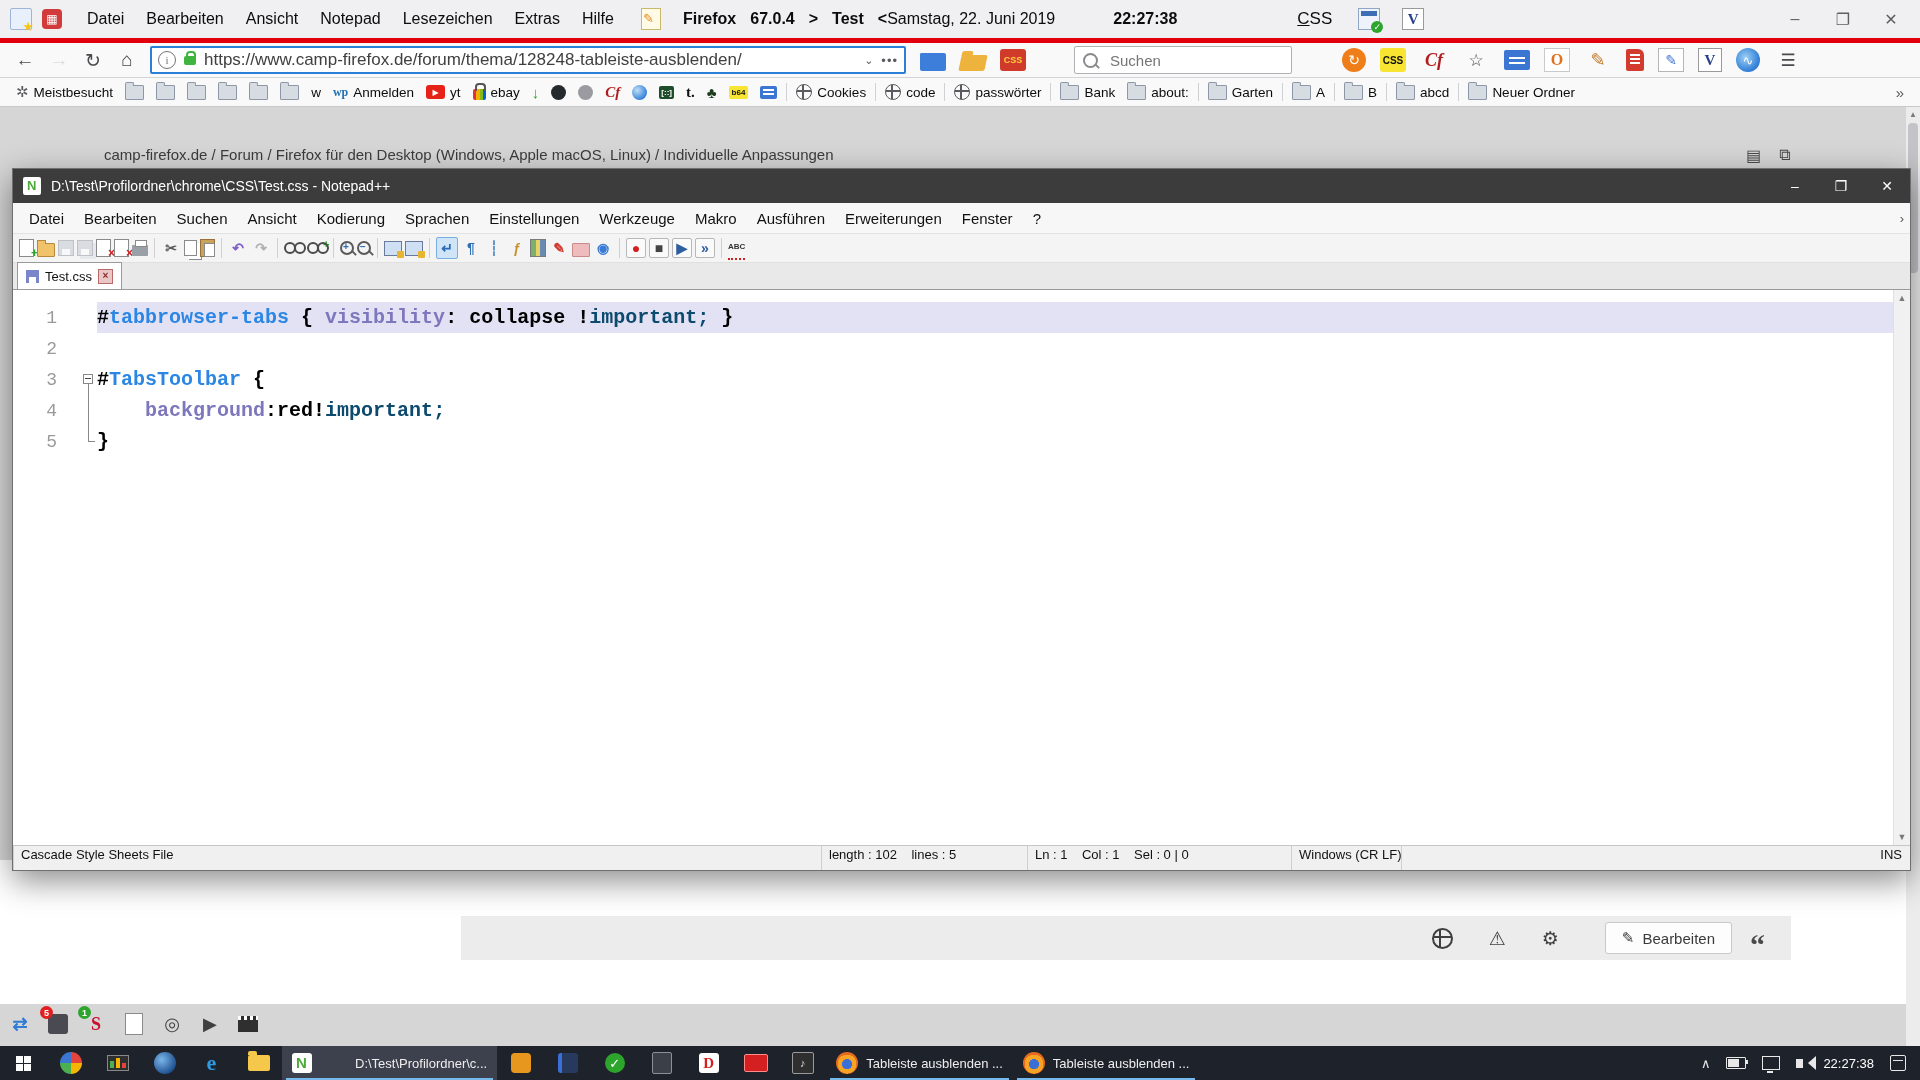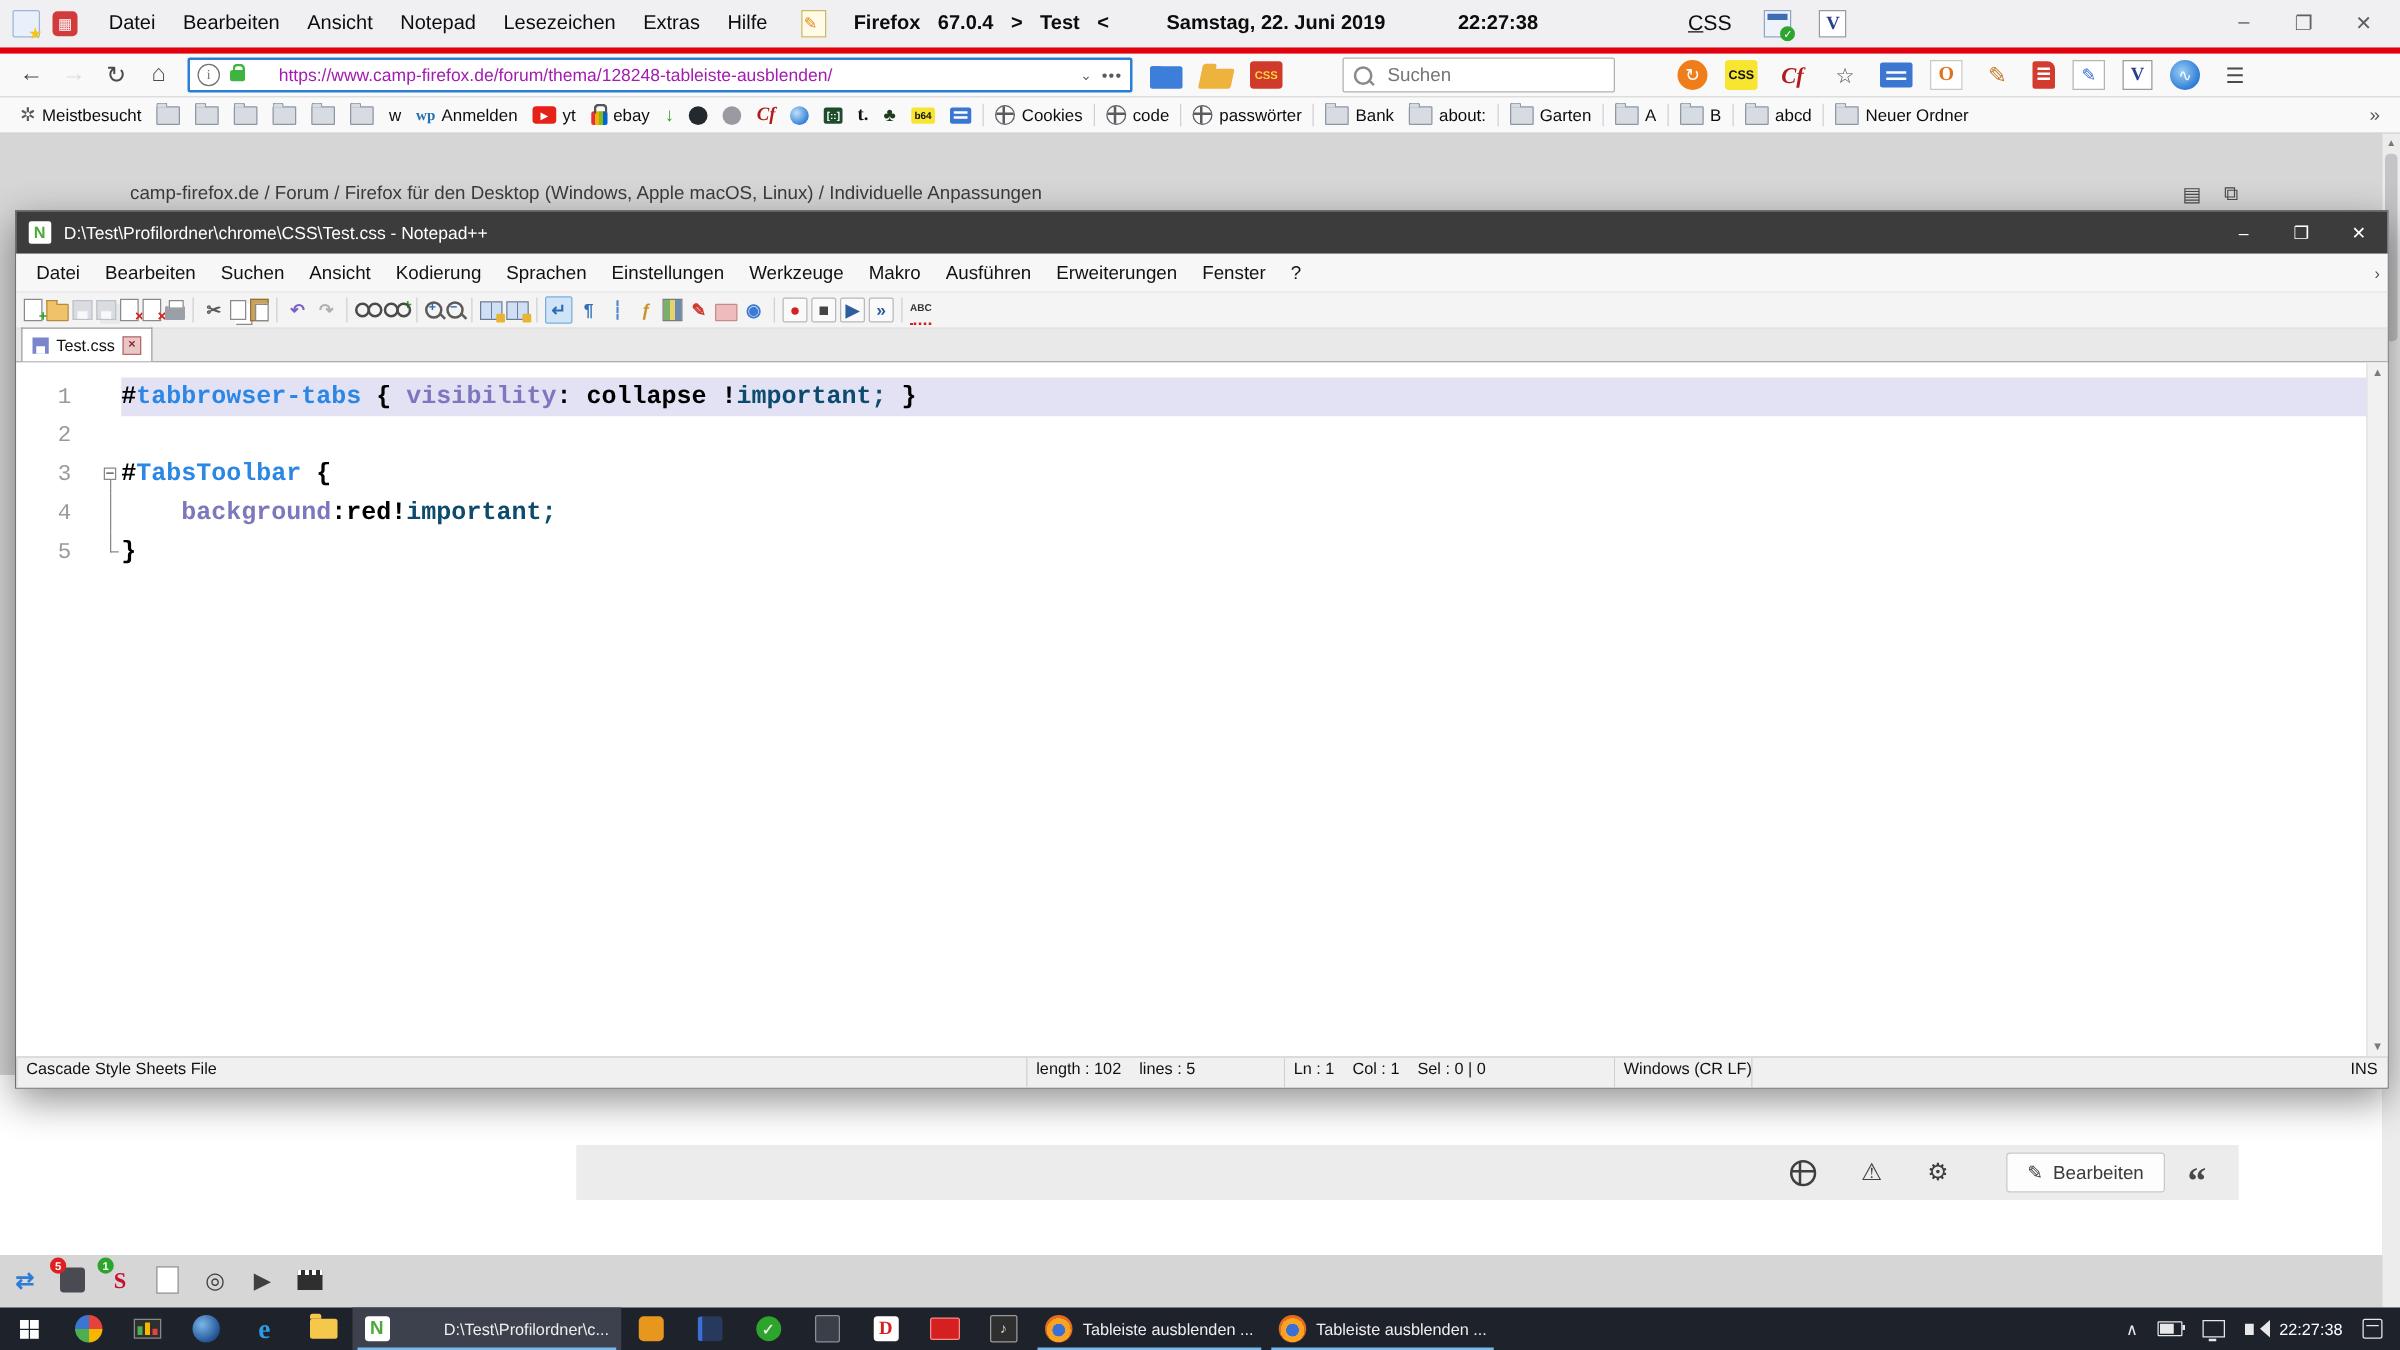--- a/index.html
+++ b/index.html
@@ -8,41 +8,41 @@
   #fx-menubar{position:absolute;left:0;top:0;width:1920px;height:38px;background:#f0f0f2;display:flex;align-items:center;font-size:16px;color:#0c0c0d;}
   .mb-ic{width:20px;height:20px;margin-left:10px;flex:none;position:relative;}
   .ic-sess{background:#e8f0fb;border:1px solid #9db6d8;border-radius:2px;}
   .ic-sess::after{content:"★";position:absolute;right:-3px;bottom:-5px;color:#f5c518;font-size:13px;}
   .ic-redgrid{background:#d23b3b;border-radius:4px;color:#fff;display:flex;align-items:center;justify-content:center;font-size:12px;}
   #fx-menus{display:flex;margin-left:14px;}
   .fxmenu{padding:0 11px;cursor:default;}
   .ic-note{width:18px;height:20px;background:#fffbe6;border:1px solid #c9b96a;margin-left:16px;position:relative;flex:none;}
   .ic-note::after{content:"✎";position:absolute;left:1px;top:2px;color:#e08a1e;font-size:13px;}
   .fx-title{font-weight:bold;margin-left:22px;display:flex;gap:14px;}
-  .fx-date{font-weight:bold;margin-left:46px;}
+  .fx-date{font-weight:normal;}
   .fx-time{font-weight:bold;margin-left:58px;}
   .fx-css{margin-left:120px;font-size:17px;}
   .fx-css b{font-weight:normal;text-decoration:underline;}
   .ic-calc{width:20px;height:20px;margin-left:26px;background:#eef3fb;border:1px solid #8fa6c6;position:relative;}
   .ic-calc::before{content:"";position:absolute;left:2px;top:2px;right:2px;height:5px;background:#3d6db5;}
   .ic-calc::after{content:"✓";position:absolute;right:-4px;bottom:-4px;width:12px;height:12px;background:#2da52d;border-radius:50%;color:#fff;font-size:9px;line-height:12px;text-align:center;}
   .ic-vbadge{width:20px;height:20px;margin-left:22px;background:#fff;border:1px solid #9a9a9a;color:#27408b;font-family:"Liberation Serif",serif;font-weight:bold;font-size:15px;display:flex;align-items:center;justify-content:center;}
   #fx-win-controls{margin-left:auto;display:flex;gap:26px;padding-right:18px;color:#5f5f5f;font-size:16px;}
   #fx-win-controls span{width:22px;text-align:center;}
   
   #red-line{position:absolute;left:0;top:38px;width:1920px;height:5px;background:#e2000d;}
   
   #fx-navbar{position:absolute;left:0;top:43px;width:1920px;height:35px;background:#f9f9fa;border-bottom:1px solid #d4d4d8;display:flex;align-items:center;padding-left:8px;box-sizing:border-box;}
   .nav-arrow{width:34px;height:28px;display:flex;align-items:center;justify-content:center;font-size:19px;color:#4a4a4f;flex:none;}
   .nav-arrow.dis{color:#b9b9bd;}
   #urlbar{width:756px;height:28px;background:#fff;border:2px solid #2a7fd6;border-radius:2px;margin-left:6px;display:flex;align-items:center;box-sizing:border-box;padding:0 6px;flex:none;}
   .ic-info{width:16px;height:16px;border:1px solid #737373;border-radius:50%;color:#737373;font-size:11px;font-family:"Liberation Serif",serif;display:flex;align-items:center;justify-content:center;flex:none;}
   .ic-lock{width:12px;height:9px;background:#3fb53f;border-radius:2px;margin-left:8px;position:relative;flex:none;}
   .ic-lock::before{content:"";position:absolute;left:2px;top:-5px;width:6px;height:6px;border:2px solid #3fb53f;border-bottom:none;border-radius:4px 4px 0 0;}
-  #url-text{border:none;outline:none;flex:1;font-size:14px;color:#a21caf;margin-left:25px;background:transparent;font-family:"Liberation Sans",sans-serif;}
+  #url-text{border:none;outline:none;flex:1;font-size:17px;color:#404040;margin-left:6px;background:transparent;font-family:"Liberation Sans",sans-serif;}
   .url-chev{color:#5a5a5f;font-size:11px;margin:0 4px;}
   .url-dots{color:#5a5a5f;font-size:13px;letter-spacing:1px;margin-left:4px;}
   .qa-ic{width:26px;height:22px;margin-left:14px;flex:none;position:relative;}
   .ic-folder-blue{background:#3d7edb;border-radius:2px;height:18px;margin-top:4px;}
   .ic-folder-blue::before{content:"";position:absolute;left:0;top:0;width:10px;height:5px;background:#3d7edb;border-radius:2px 2px 0 0;}
   .ic-folder-open{background:#eeb33c;border-radius:2px;height:16px;margin-top:6px;transform:skewX(-12deg);}
   .ic-folder-open::before{content:"";position:absolute;left:0;top:-4px;width:11px;height:5px;background:#eeb33c;border-radius:2px 2px 0 0;}
   .ic-css-red{background:#d03a2b;border-radius:3px;height:22px;color:#ffd23c;font-size:9px;font-weight:bold;display:flex;align-items:center;justify-content:center;}
   #searchbox{width:218px;height:28px;background:#fff;border:1px solid #b1b1b3;border-radius:2px;margin-left:48px;display:flex;align-items:center;box-sizing:border-box;padding:0 8px;flex:none;}
   .ic-mag{width:11px;height:11px;border:2px solid #8a8a8e;border-radius:50%;position:relative;flex:none;}

